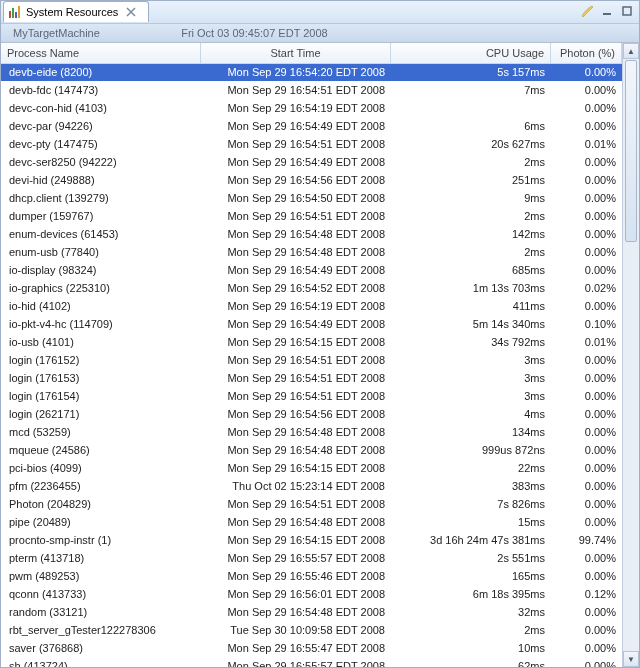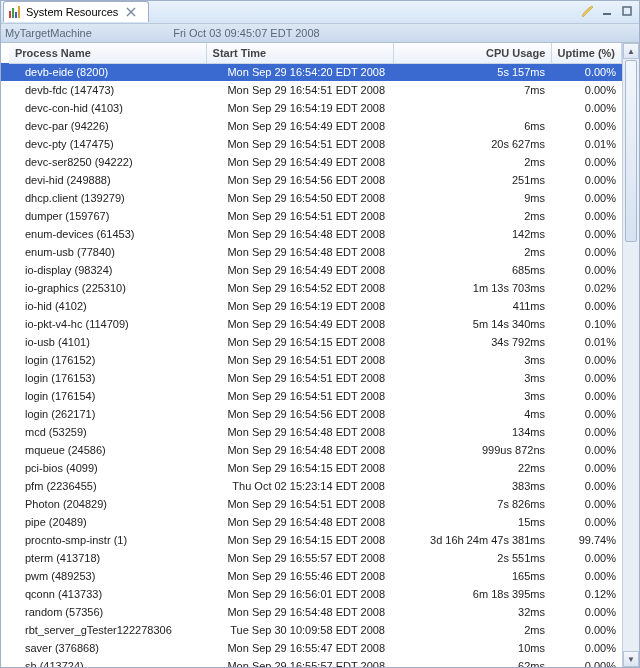--- a/index.html
+++ b/index.html
@@ -59,21 +59,21 @@
     display: flex;
     align-items: center;
     justify-content: center;
     color: #5a6a7a;
     cursor: pointer;
   }
   .statusbar {
     height: 18px;
     background: linear-gradient(#dde8f5, #c8d8ec);
     border-bottom: 1px solid #b0c0d0;
-    padding-left: 4px;
+    padding-left: 12px;
     display: flex;
     align-items: center;
     color: #5a6878;
     font-size: 11px;
     white-space: nowrap;
   }
   .headerrow {
     display: flex;
     height: 20px;
     border-bottom: 1px solid #cbd6e4;
@@ -84,21 +84,21 @@
     display: flex;
     align-items: center;
     padding: 0 6px;
     color: #444;
     box-sizing: border-box;
     overflow: hidden;
     white-space: nowrap;
     text-overflow: ellipsis;
   }
   .col-proc { width: 200px; justify-content: flex-start; }
-  .col-start { width: 190px; justify-content: flex-start; }
+  .col-start { width: 190px; justify-content: center; }
   .col-cpu { width: 160px; justify-content: flex-end; }
   .col-up { flex: 1 1 auto; justify-content: flex-end; }
 
   .content {
     flex: 1 1 auto;
     display: flex;
     overflow: hidden;
   }
   .tablewrap {
     flex: 1 1 auto;
@@ -120,21 +120,21 @@
     background: #3a6ad0;
     color: #fff;
   }
   .row .cell {
     box-sizing: border-box;
     padding: 0 6px;
     overflow: hidden;
     white-space: nowrap;
     text-overflow: ellipsis;
   }
-  .row .col-proc { padding-left: 24px; }
+  .row .col-proc { padding-left: 8px; }
   .row .col-start, .row .col-cpu, .row .col-up { text-align: right; }
 
   .vscroll {
     width: 16px;
     background: #e8eef6;
     border-left: 1px solid #c0cde0;
     position: relative;
   }
   .vscroll .arrow {
     position: absolute;
@@ -205,32 +205,32 @@
 
   <div class="statusbar">
     <span>MyTargetMachine</span>
     <span style="white-space:pre;margin-top:40px;">  - Last Updated:</span>
     <span>Fri Oct 03 09:45:07 EDT 2008</span>
   </div>
 
   <div class="content">
     <div class="tablewrap">
 
-      <div class="headerrow" style="position:absolute;top:0;left:8px;right:0;z-index:1;font-weight:bold;">
+      <div class="headerrow" style="position:absolute;top:0;left:0;right:0;z-index:1;">
         <div class="hcell col-proc">
             <span>Process Name</span>
           </div>
         <div class="hcell col-start">
             <span>Start Time</span>
           </div>
         <div class="hcell col-cpu">
             <span>CPU Usage</span>
           </div>
         <div class="hcell col-up">
-            <span>Uptime (%)</span>
+            <span>Photon (%)</span>
           </div>
       </div>
 
       <div class="rows" id="rows" style="top:20px;">
           <div class="row sel">
             <div class="cell col-proc">devb-eide (8200)</div>
             <div class="cell col-start">Mon Sep 29 16:54:20 EDT 2008</div>
             <div class="cell col-cpu">5s 157ms</div>
             <div class="cell col-up">0.00%</div>
           </div>
@@ -401,21 +401,21 @@
             <div class="cell col-cpu">165ms</div>
             <div class="cell col-up">0.00%</div>
           </div>
           <div class="row">
             <div class="cell col-proc">qconn (413733)</div>
             <div class="cell col-start">Mon Sep 29 16:56:01 EDT 2008</div>
             <div class="cell col-cpu">6m 18s 395ms</div>
             <div class="cell col-up">0.12%</div>
           </div>
           <div class="row">
-            <div class="cell col-proc">random (57356)</div>
+            <div class="cell col-proc">random (33121)</div>
             <div class="cell col-start">Mon Sep 29 16:54:48 EDT 2008</div>
             <div class="cell col-cpu">32ms</div>
             <div class="cell col-up">0.00%</div>
           </div>
           <div class="row">
             <div class="cell col-proc">rbt_server_gTester122278306</div>
             <div class="cell col-start">Tue Sep 30 10:09:58 EDT 2008</div>
             <div class="cell col-cpu">2ms</div>
             <div class="cell col-up">0.00%</div>
           </div>

